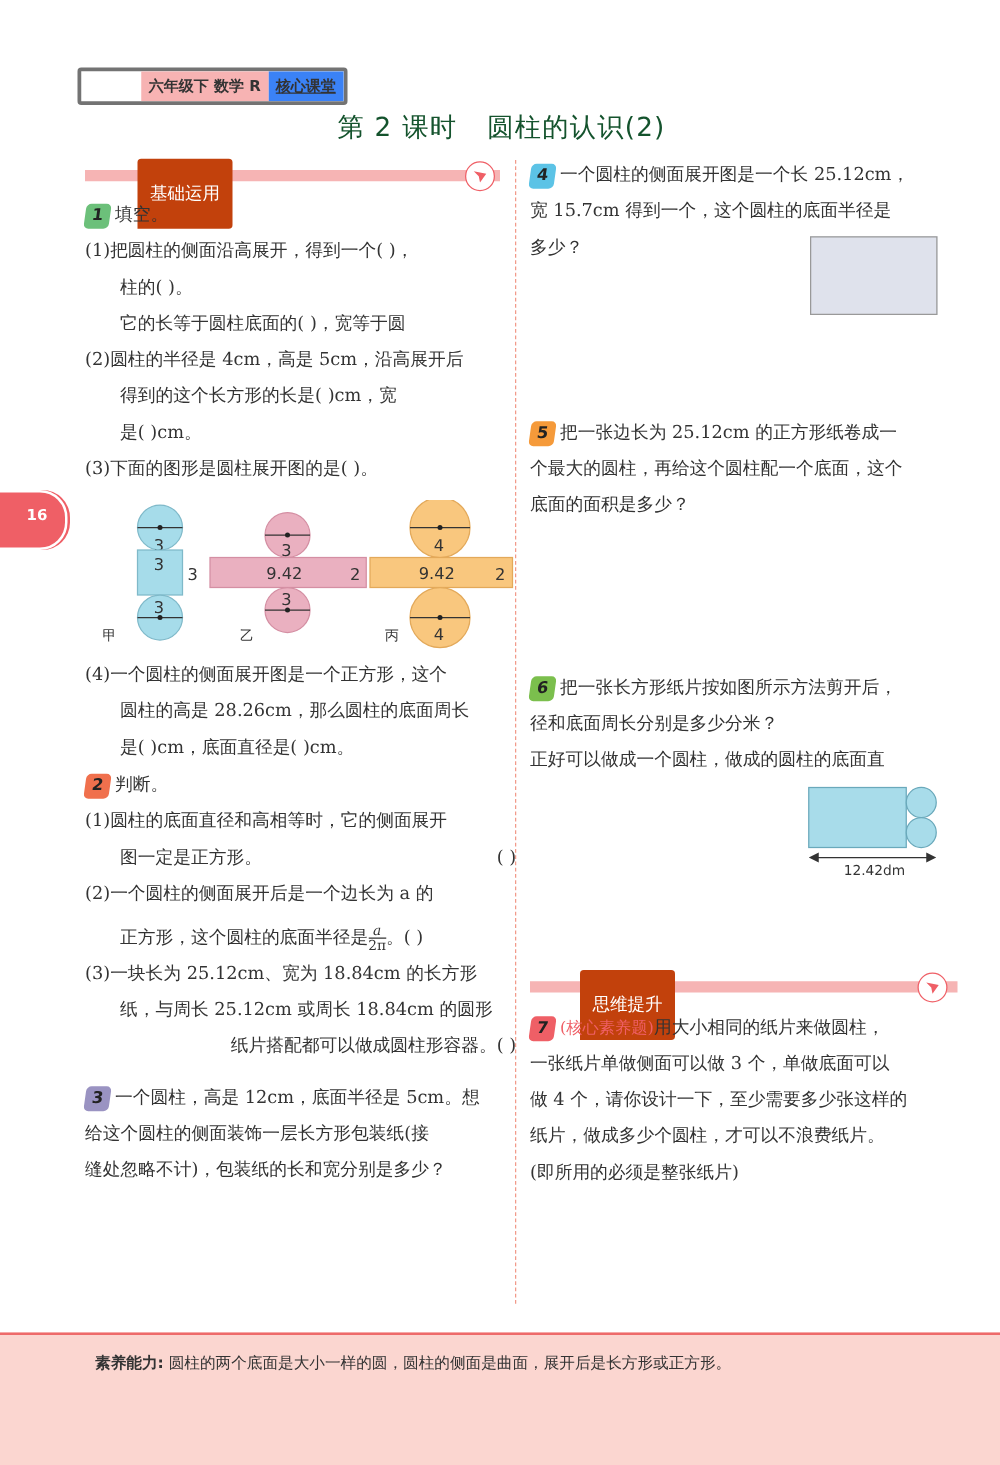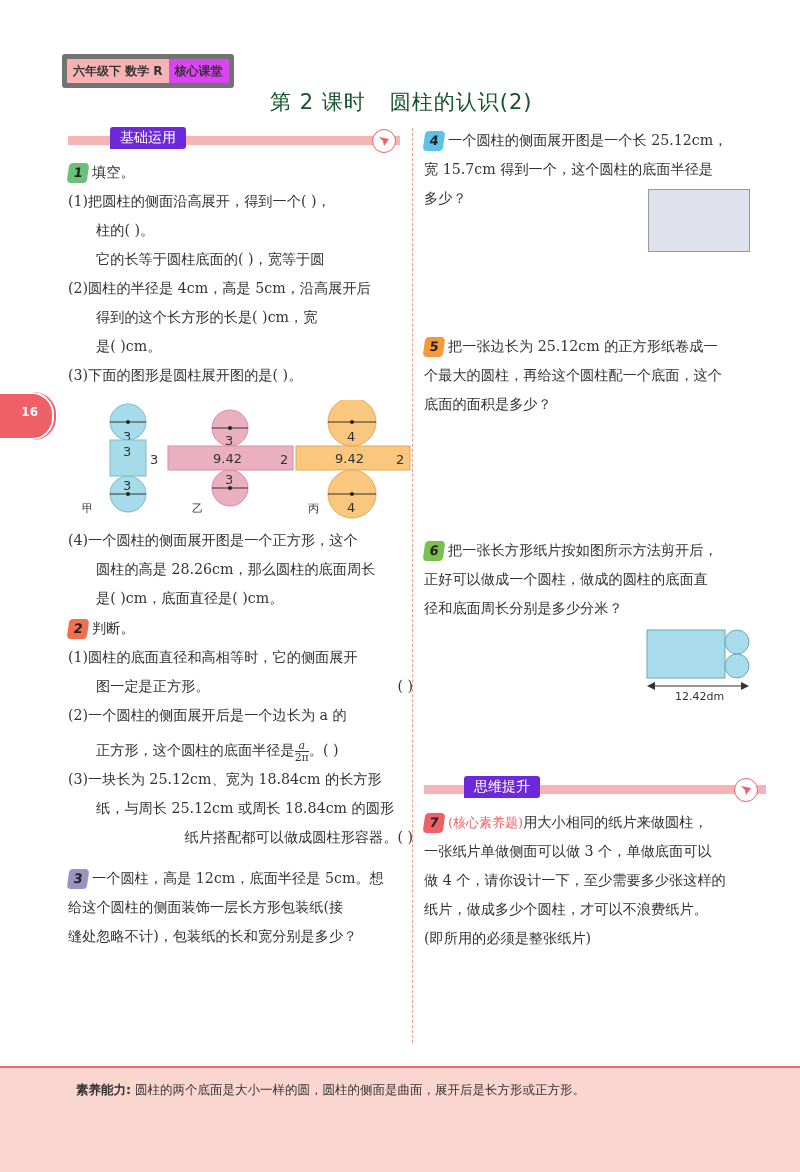--- a/index.html
+++ b/index.html
@@ -1,25 +1,25 @@
 <!DOCTYPE html>
 <html><head>
 <meta charset="utf-8">
 <style>
   html, body { margin:0; padding:0; }
   body { width:800px; height:1172px; position:relative; background:#fff; overflow:hidden;
          font-family:"DejaVu Serif", "Liberation Serif", serif; color:#333; }
   .abs { position:absolute; }
-  .hdr-tag { left:62px; top:54px; height:24px; display:flex; border:5px solid #737373; border-radius:3px; overflow:hidden; font-family:"DejaVu Sans",sans-serif; font-size:12px; font-weight:bold; }
+  .hdr-tag { left:62px; top:54px; height:24px; display:flex; border:3px solid #737373; border-radius:3px; overflow:hidden; font-family:"DejaVu Sans",sans-serif; font-size:12px; font-weight:bold;padding-left:48px; }
   .hdr-tag .a { background:#f7b3b3; color:#333; padding:4px 6px; }
-  .hdr-tag .b { background:#d946ef; color:#333; padding:4px 6px; }
+  .hdr-tag .b { background:#3b82f6; color:#333; padding:4px 6px;text-decoration:underline; }
   .title { left:270px; top:88px; font-family:"DejaVu Sans",sans-serif; font-size:21px; color:#14532d; letter-spacing:1px; }
   .title .sp { display:inline-block; width:24px; }
   .band { height:9px; background:#f6b4b4; }
-  .band-label { background:#6d28d9; color:#fff; font-family:"DejaVu Sans",sans-serif; font-size:14px; padding:2px 10px; border-radius:3px 3px 3px 0; }
+  .band-label { background:#c2410c; color:#fff; font-family:"DejaVu Sans",sans-serif; font-size:14px; padding:19px 10px; border-radius:3px 3px 3px 0; }
   .plane { width:22px; height:22px; border:1.5px solid #ef5f66; border-radius:50%; background:#fff; display:flex; align-items:center; justify-content:center; }
   .divider { left:412px; top:128px; width:0; height:915px; border-left:1.5px dashed #f19a8a; }
   .txt { font-size:14.2px; line-height:29px; color:#333; }
   .num { display:inline-block; width:20px; height:20px; border-radius:4px; color:#222; font-family:"DejaVu Sans",sans-serif; font-size:13px; font-weight:bold; text-align:center; line-height:20px; margin-right:4px; transform:skewX(-8deg); }
   .indent { padding-left:28px; }
   .page-tab { left:-20px; top:392px; width:70px; height:44px; background:#ef5f66; border-radius:0 22px 22px 0; border:2px solid #fff; box-shadow:2px 0 0 #ef5f66; }
   .page-tab span { position:absolute; right:14px; top:11px; color:#fff; font-family:"DejaVu Sans",sans-serif; font-weight:bold; font-size:12px; }
   .footer { left:0; top:1066px; width:800px; height:106px; background:#fbd6d0; border-top:2px solid #ee6a6a; }
   .footer .t { position:absolute; left:76px; top:14px; font-size:12.5px; color:#333; }
   .footer .t b { font-family:"DejaVu Sans",sans-serif; }
@@ -155,22 +155,22 @@
 <div class="abs" style="left:648px;top:189px;width:100px;height:61px;background:#dfe2ec;border:1.5px solid #999;"></div>
 
 <div class="abs txt" style="left:424px;top:332px;width:350px;">
   <div><span class="num" style="background:#f59a3a;">5</span><span>把一张边长为 25.12cm 的正方形纸卷成一</span></div>
   <div>个最大的圆柱，再给这个圆柱配一个底面，这个</div>
   <div>底面的面积是多少？</div>
 </div>
 
 <div class="abs txt" style="left:424px;top:536px;width:350px;">
   <div><span class="num" style="background:#7bbf4d;">6</span><span>把一张长方形纸片按如图所示方法剪开后，</span></div>
+  <div>径和底面周长分别是多少分米？</div>
   <div>正好可以做成一个圆柱，做成的圆柱的底面直</div>
-  <div>径和底面周长分别是多少分米？</div>
 </div>
 <svg class="abs" style="left:645px;top:628px;" width="110" height="76" viewBox="0 0 110 76">
   <rect x="2" y="2" width="78" height="48" fill="#a8dcea" stroke="#6aa9bb"></rect>
   <circle cx="92" cy="14" r="12" fill="#a8dcea" stroke="#6aa9bb"></circle>
   <circle cx="92" cy="38" r="12" fill="#a8dcea" stroke="#6aa9bb"></circle>
   <line x1="4" y1="58" x2="102" y2="58" stroke="#333"></line>
   <path d="M2 58 L10 54 L10 62 Z" fill="#333"></path>
   <path d="M104 58 L96 54 L96 62 Z" fill="#333"></path>
   <text x="30" y="72" font-family="DejaVu Sans, sans-serif" font-size="11" fill="#333">12.42dm</text>
 </svg>

